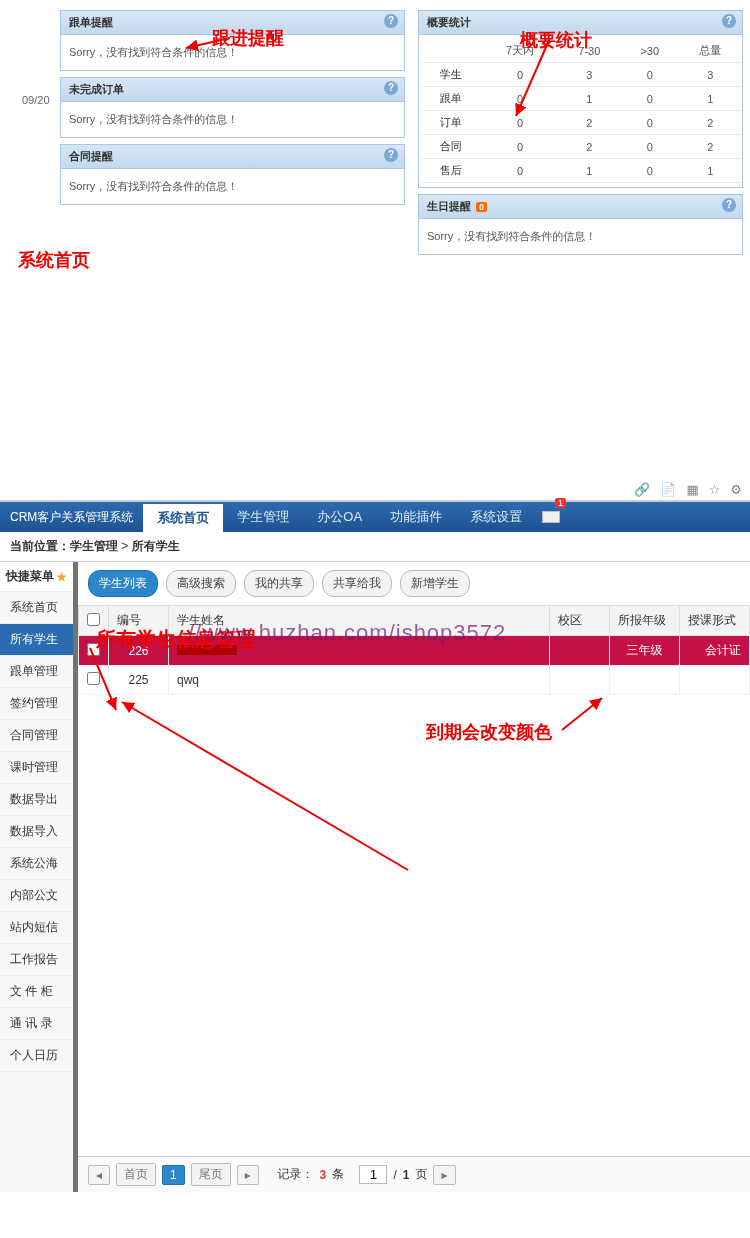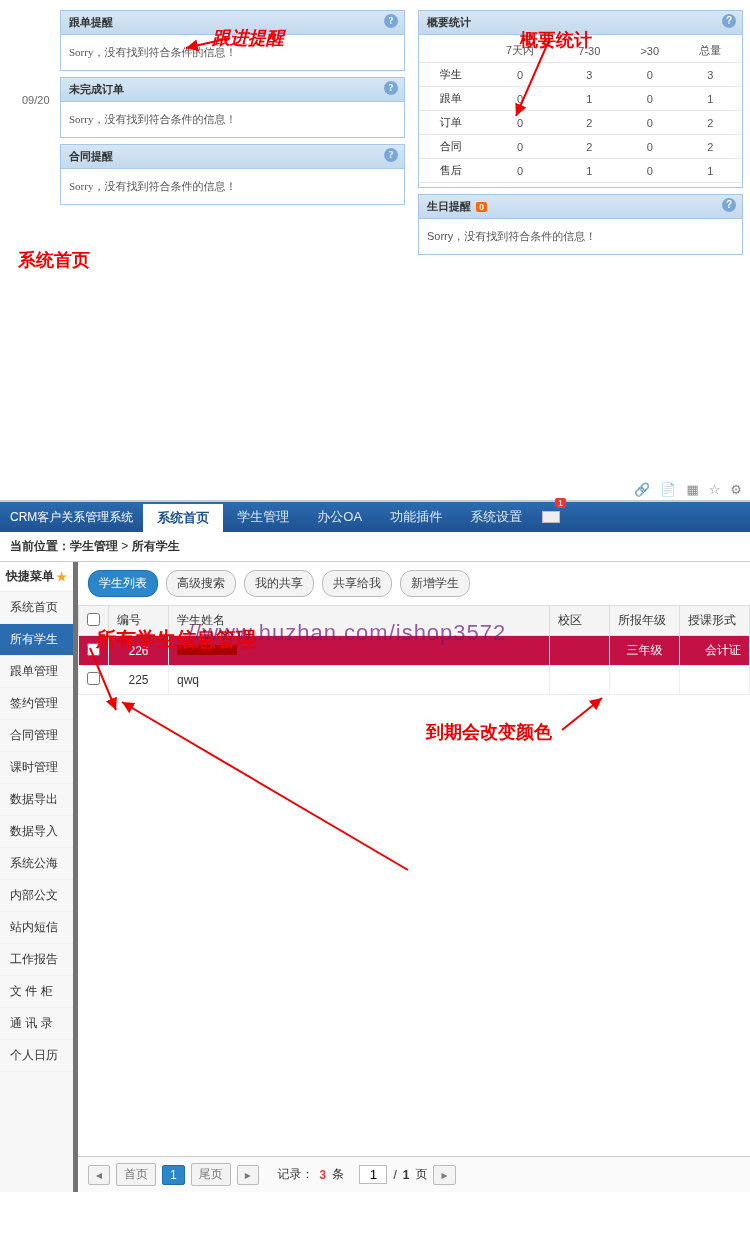--- a/index.html
+++ b/index.html
@@ -2,21 +2,21 @@
 <html><head>
 <meta charset="utf-8">
 <style>
 * { margin: 0; padding: 0; box-sizing: border-box; }
 body { font-family: "Microsoft YaHei", Arial, sans-serif; font-size: 12px; color: #333; background: #fff; width: 750px; }
 .section-top { position: relative; padding-top: 10px; height: 500px; }
 .panel { border: 1px solid #a8c7e8; margin-bottom: 6px; background: #fff; }
 .panel-header { background: linear-gradient(#d6e6f5, #c3d9ed); padding: 4px 8px; font-weight: bold; font-size: 11px; color: #333; border-bottom: 1px solid #a8c7e8; position: relative; }
 .panel-header .help-icon { position: absolute; right: 6px; top: 3px; width: 14px; height: 14px; border-radius: 50%; background: #7aa8d6; color: #fff; text-align: center; line-height: 14px; font-size: 10px; }
 .panel-body { padding: 10px 8px; font-size: 11px; color: #555; }
-.left-col { position: absolute; left: 60px; top: 10px; width: 345px; font-family: Liberation Serif, serif; }
+.left-col { position: absolute; left: 60px; top: 10px; width: 345px; }
 .right-col { position: absolute; left: 418px; top: 10px; width: 325px; }
 .date-badge { position: absolute; left: 22px; top: 94px; font-size: 11px; color: #666; }
 .stats-table { width: 100%; border-collapse: collapse; font-size: 11px; }
 .stats-table th, .stats-table td { padding: 4px 6px; text-align: center; border-bottom: 1px solid #e8e8e8; }
 .stats-table th { color: #555; font-weight: normal; }
 .stats-table td:first-child { color: #333; }
 .anno { position: absolute; color: #e00; font-weight: bold; font-size: 18px; font-family: SimSun, serif; }
 svg.arrow { position: absolute; pointer-events: none; }
 .birthday-badge { display:inline-block; background:#f60; color:#fff; font-size:9px; padding:0 3px; border-radius:2px; margin-left:2px;}
 
@@ -150,21 +150,21 @@
     <div class="panel">
       <div class="panel-header">
         <span>生日提醒</span>
         <span class="birthday-badge">0</span>
         <span class="help-icon">?</span>
       </div>
       <div class="panel-body">Sorry，没有找到符合条件的信息！</div>
     </div>
   </div>
 
-  <div class="anno" style="left:212px; top:26px;font-style:italic;">跟进提醒</div>
+  <div class="anno" style="left:212px; top:26px;">跟进提醒</div>
   <div class="anno" style="left:520px; top:28px;">概要统计</div>
   <div class="anno" style="left:18px; top:248px;">系统首页</div>
 
   <svg class="arrow" style="left:180px; top:34px;" width="60" height="20">
     <defs>
         <marker id="ah1" markerWidth="8" markerHeight="8" refX="6" refY="3" orient="auto">
           <path d="M0,0 L6,3 L0,6 Z" fill="#e00"></path>
         </marker>
       </defs>
     <line x1="50" y1="4" x2="6" y2="14" stroke="#e00" stroke-width="2" marker-end="url(#ah1)"></line>

